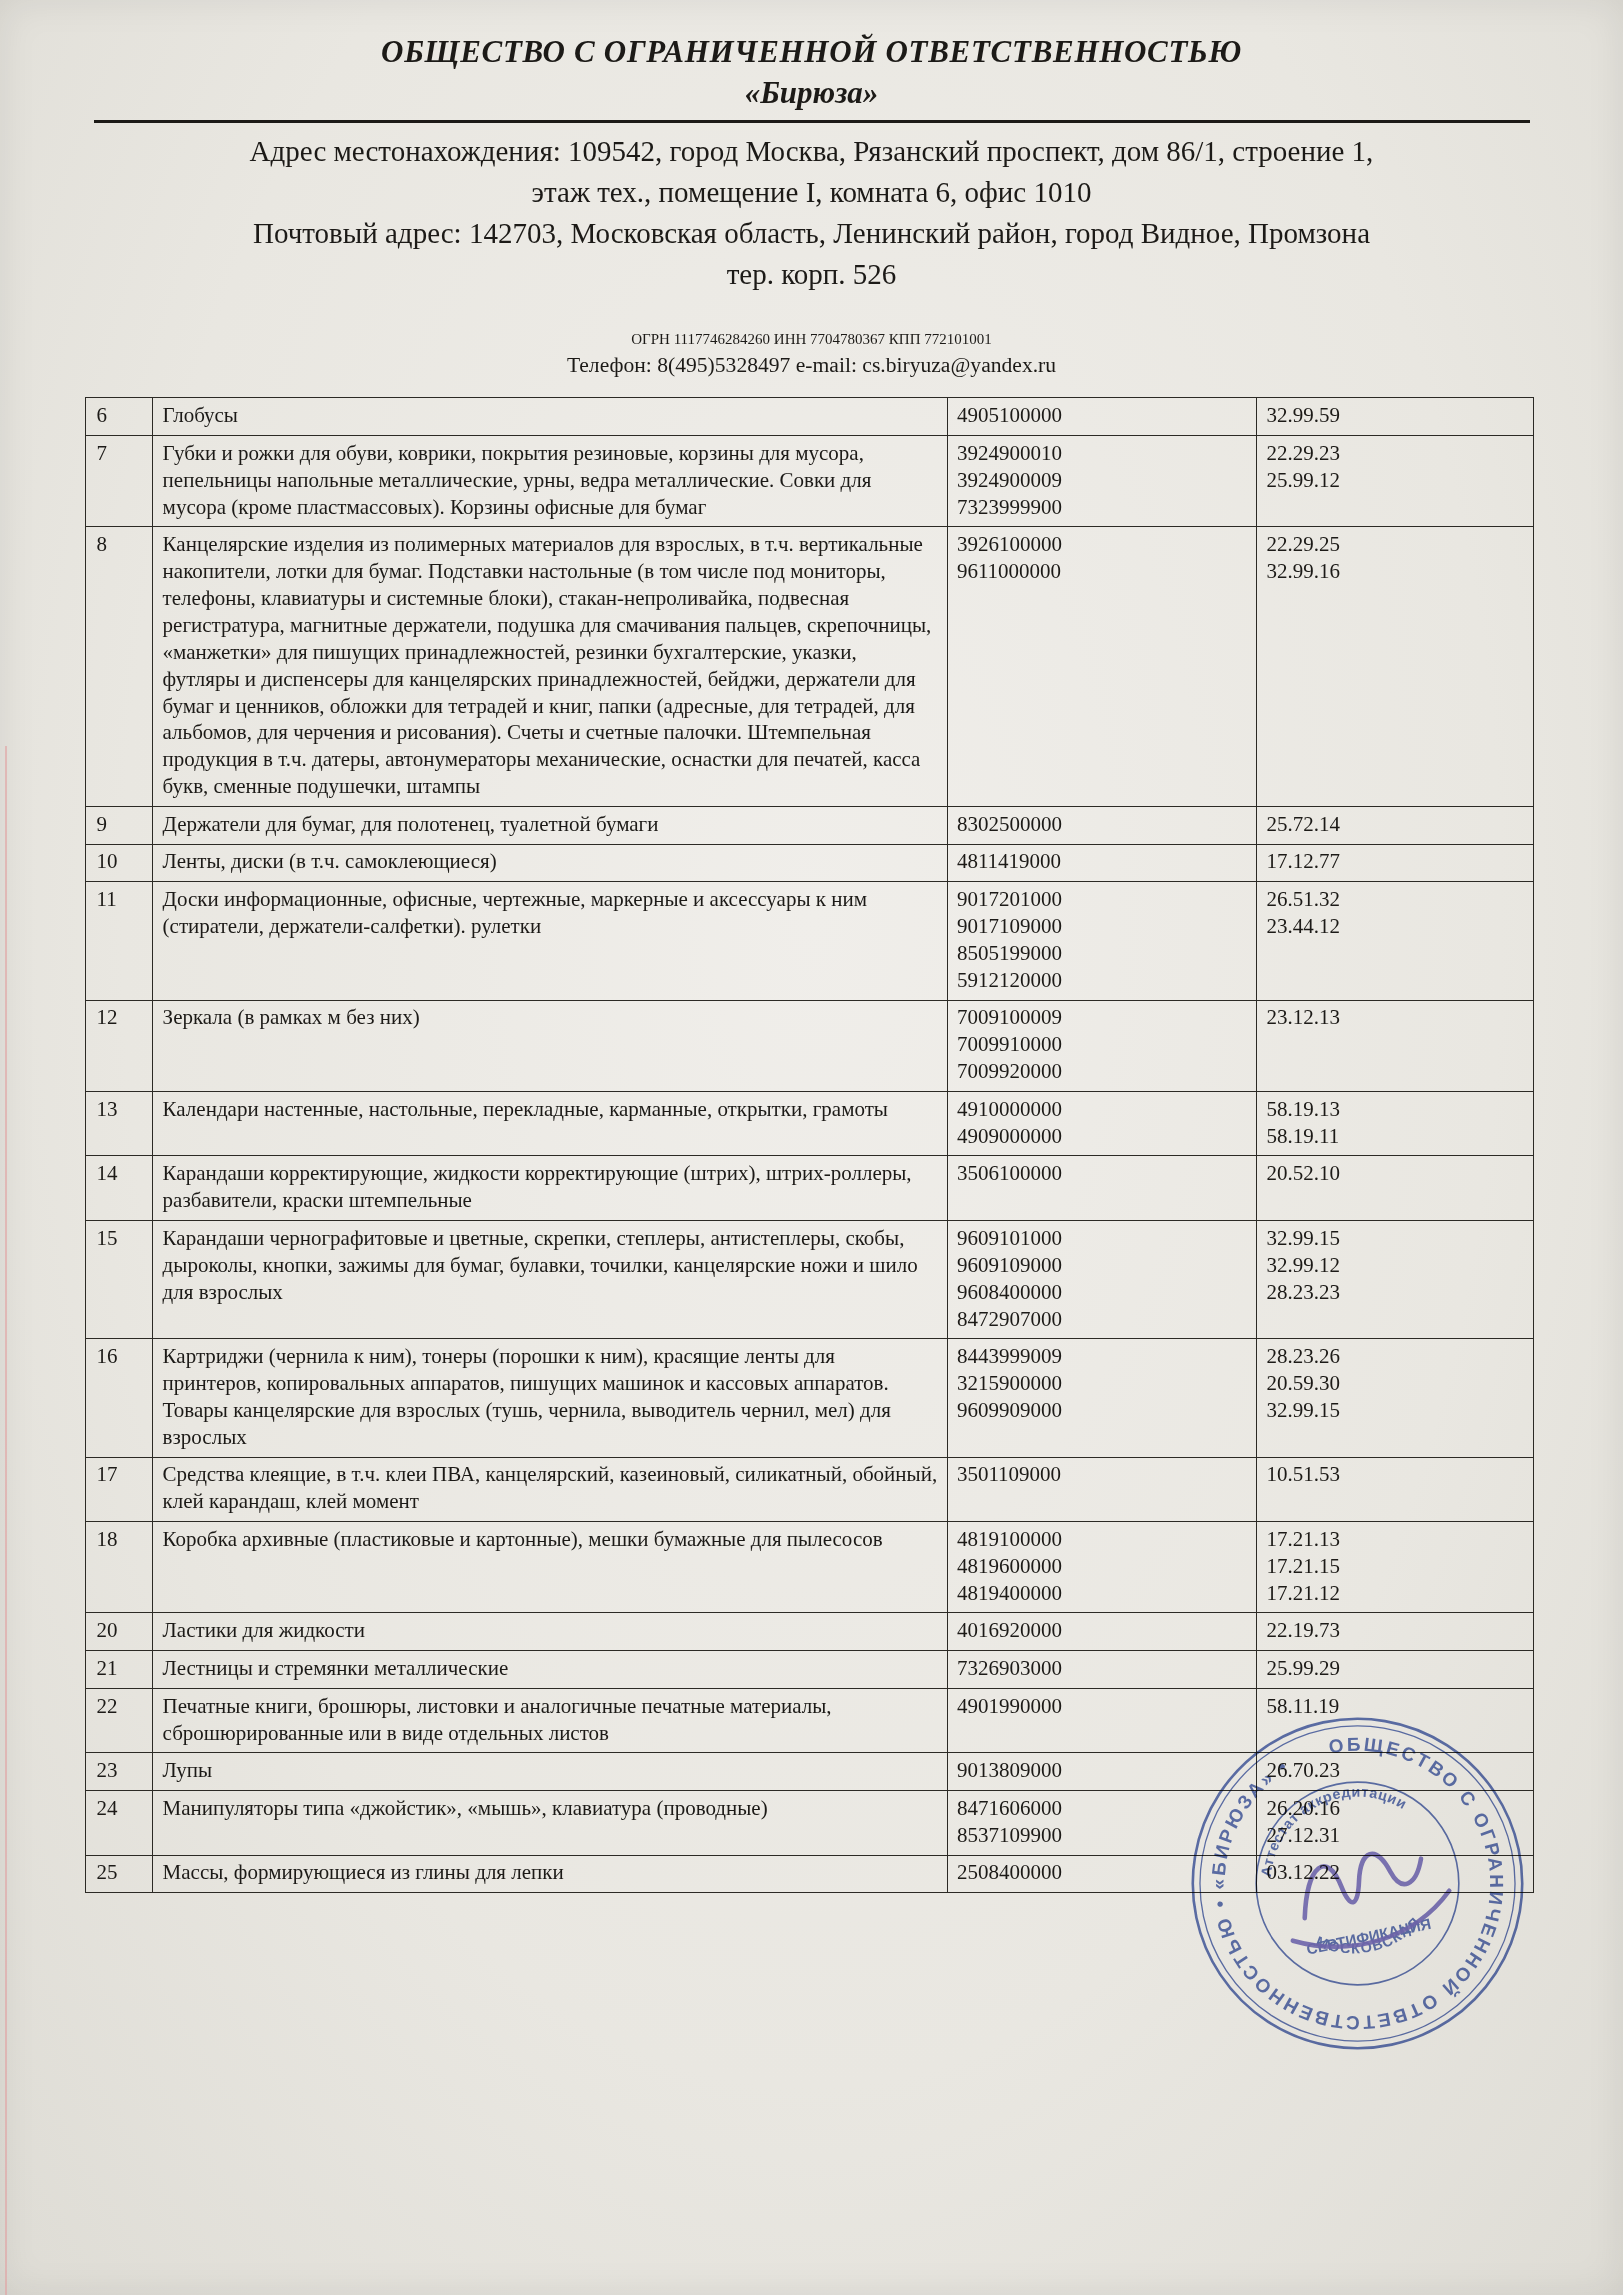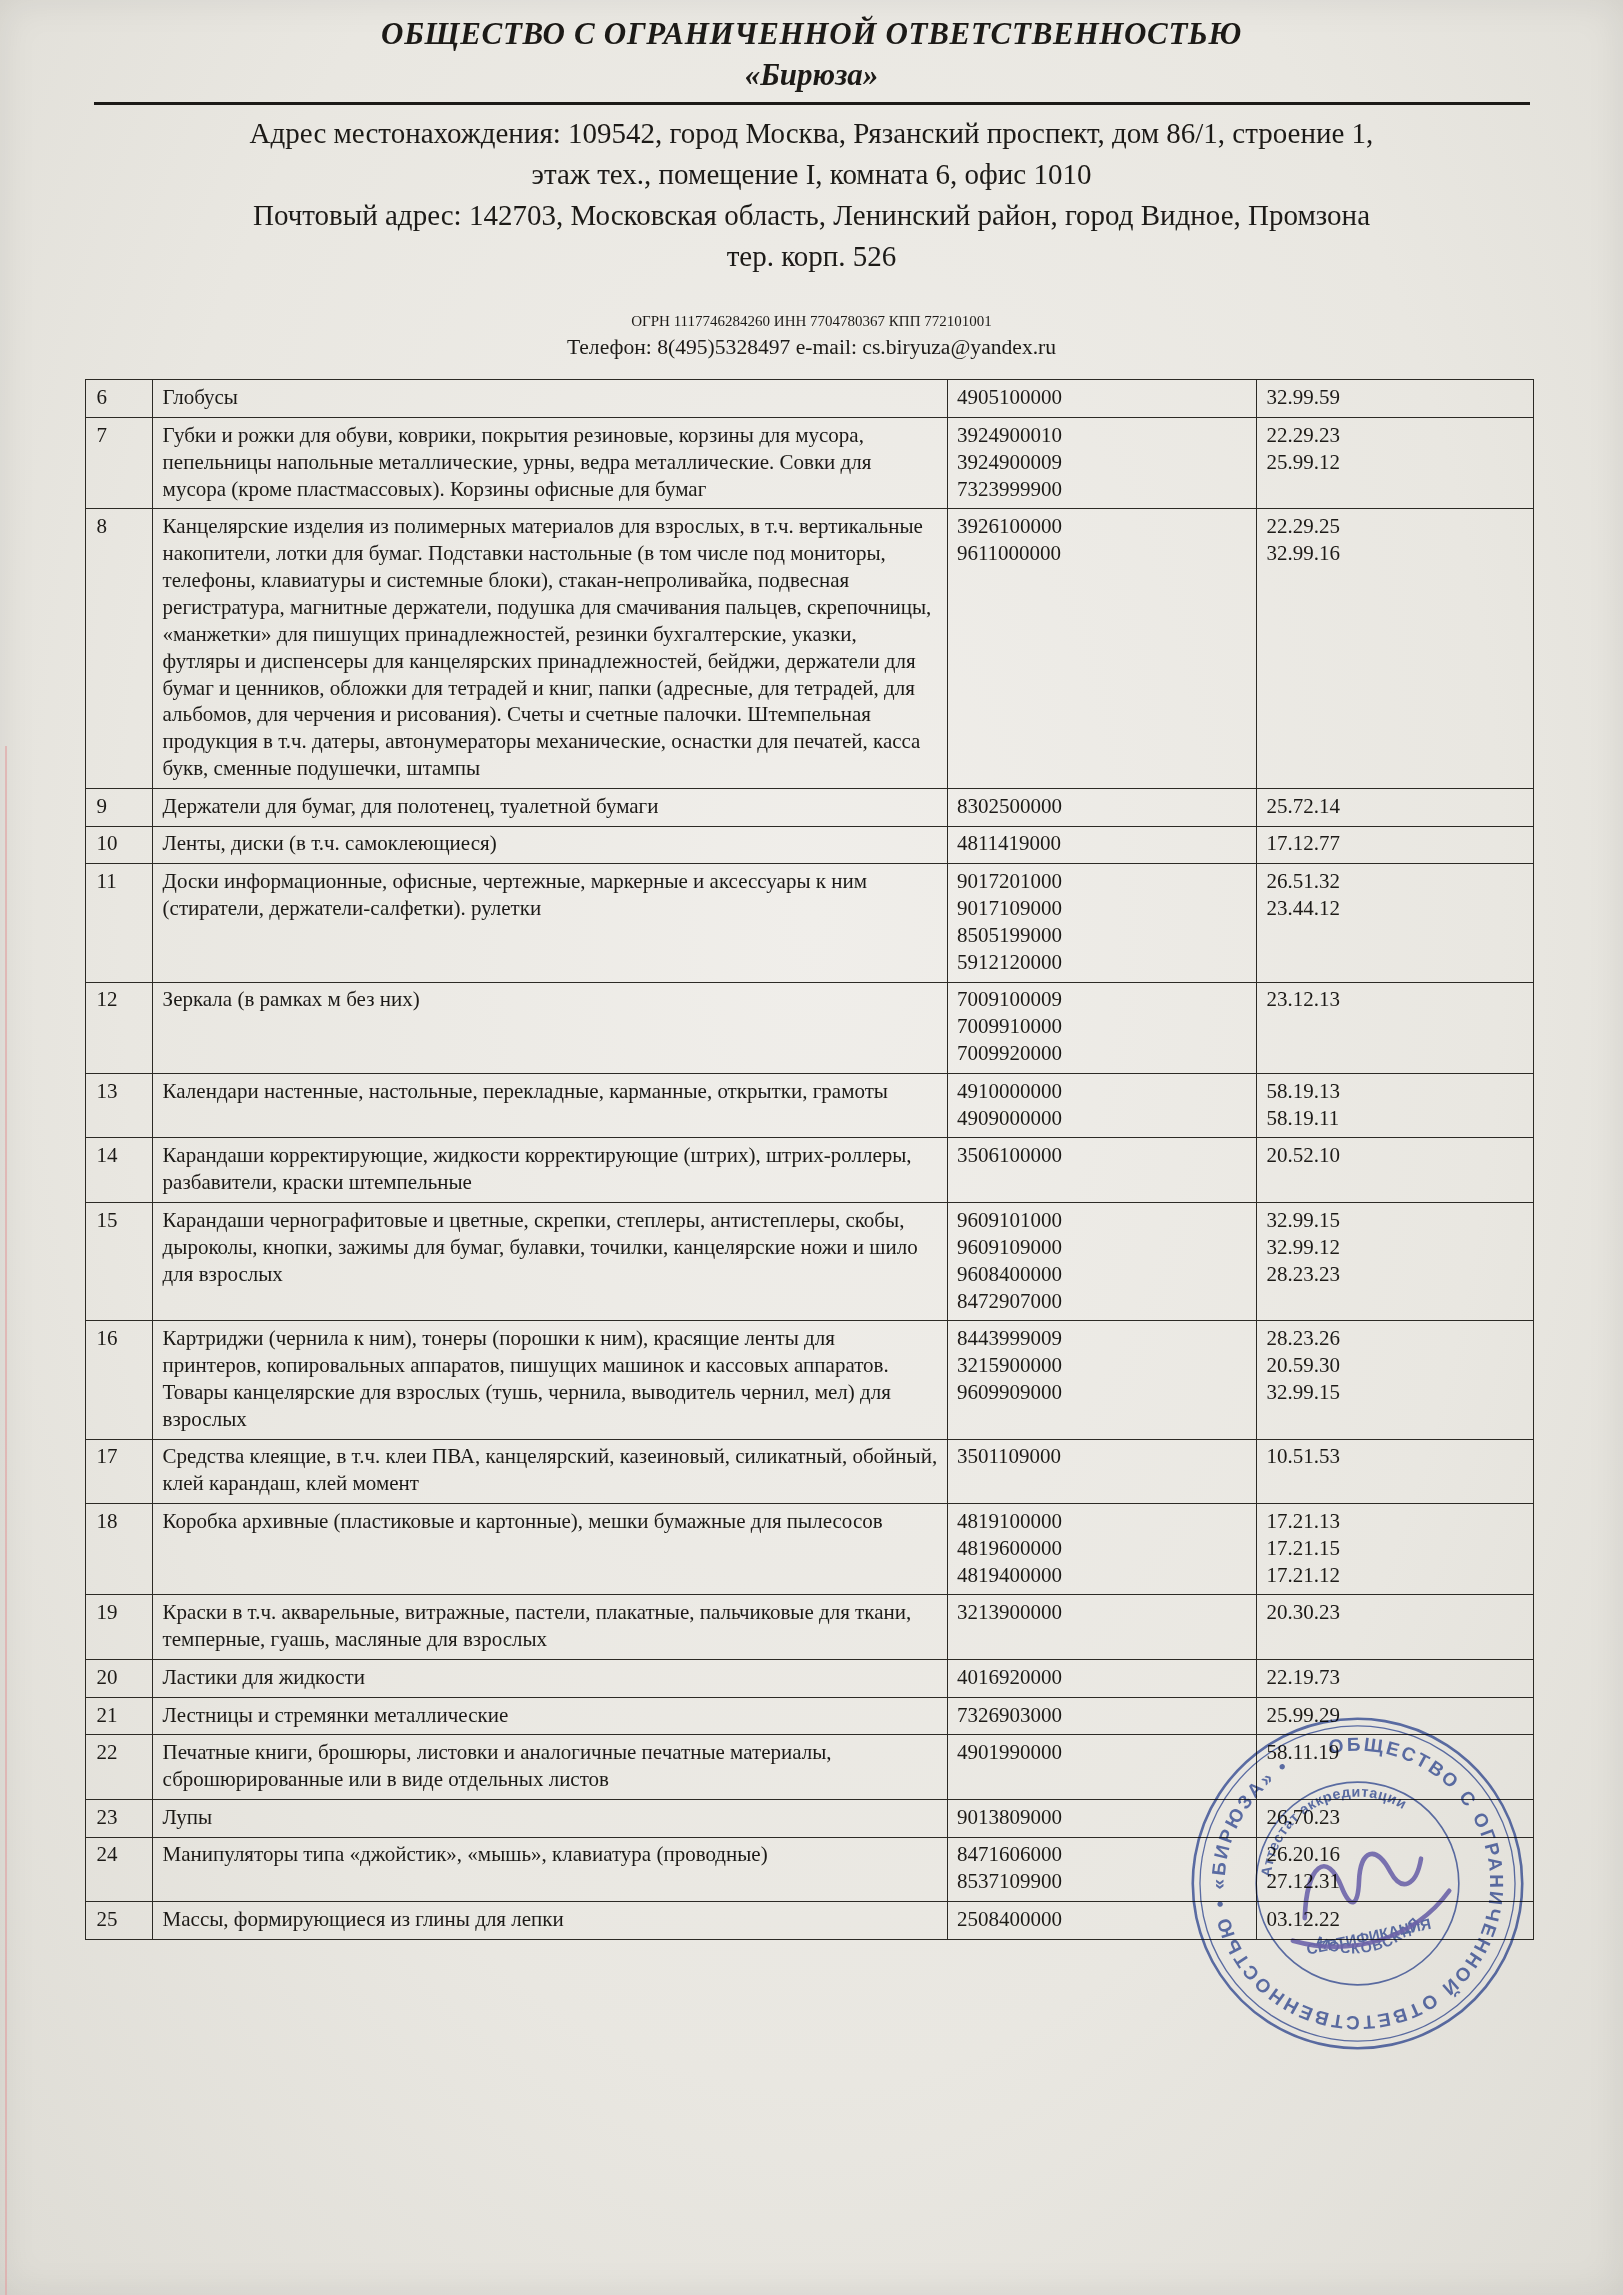--- a/index.html
+++ b/index.html
@@ -14,21 +14,21 @@
   }
   .page {
     position:absolute; inset:0;
     background: radial-gradient(ellipse at 50% 40%, #f0eeea 0%, #e9e7e1 60%, #dedcd5 100%);
     box-shadow: inset 0 0 39px rgba(0,0,0,.08);
   }
   .scan-margin-line {
     position:absolute; left:4.6px; top:746px; bottom:0; width:2.6px;
     background:#e0a4a4; opacity:.65;
   }
-  .doc-header { padding-top:16px; text-align:center; }
+  .doc-header { padding-top:34px; text-align:center; }
   .company-type {
     font-size:31px; font-weight:bold; font-style:italic; letter-spacing:0.7px;
   }
   .company-name {
     font-size:31px; font-weight:bold; font-style:italic; margin-top:5.2px;
   }
   .title-rule { height:2.6px; background:#1c1a17; width:1436px; margin:9.2px auto 7.9px; }
   .addr  { font-size:29px; line-height:1.42; max-width:1164px; margin:0 auto; }
   .reg   { font-size:15px; margin-top:35px; }
   .contact { font-size:21.6px; margin-top:5.2px; }
@@ -230,30 +230,20 @@
           <td class="col-desc">Коробка архивные (пластиковые и картонные), мешки бумажные для пылесосов</td>
           <td class="col-code">
             <div>4819100000</div>
             <div>4819600000</div>
             <div>4819400000</div>
           </td>
           <td class="col-okpd">
             <div>17.21.13</div>
             <div>17.21.15</div>
             <div>17.21.12</div>
-          </td>
-        </tr>
-        <tr>
-          <td class="col-num">19</td>
-          <td class="col-desc">Краски в т.ч. акварельные, витражные, пастели, плакатные, пальчиковые для ткани, темперные, гуашь, масляные  для взрослых</td>
-          <td class="col-code">
-            <div>3213900000</div>
-          </td>
-          <td class="col-okpd">
-            <div>20.30.23</div>
           </td>
         </tr>
         <tr>
           <td class="col-num">20</td>
           <td class="col-desc">Ластики для жидкости</td>
           <td class="col-code">
             <div>4016920000</div>
           </td>
           <td class="col-okpd">
             <div>22.19.73</div>

